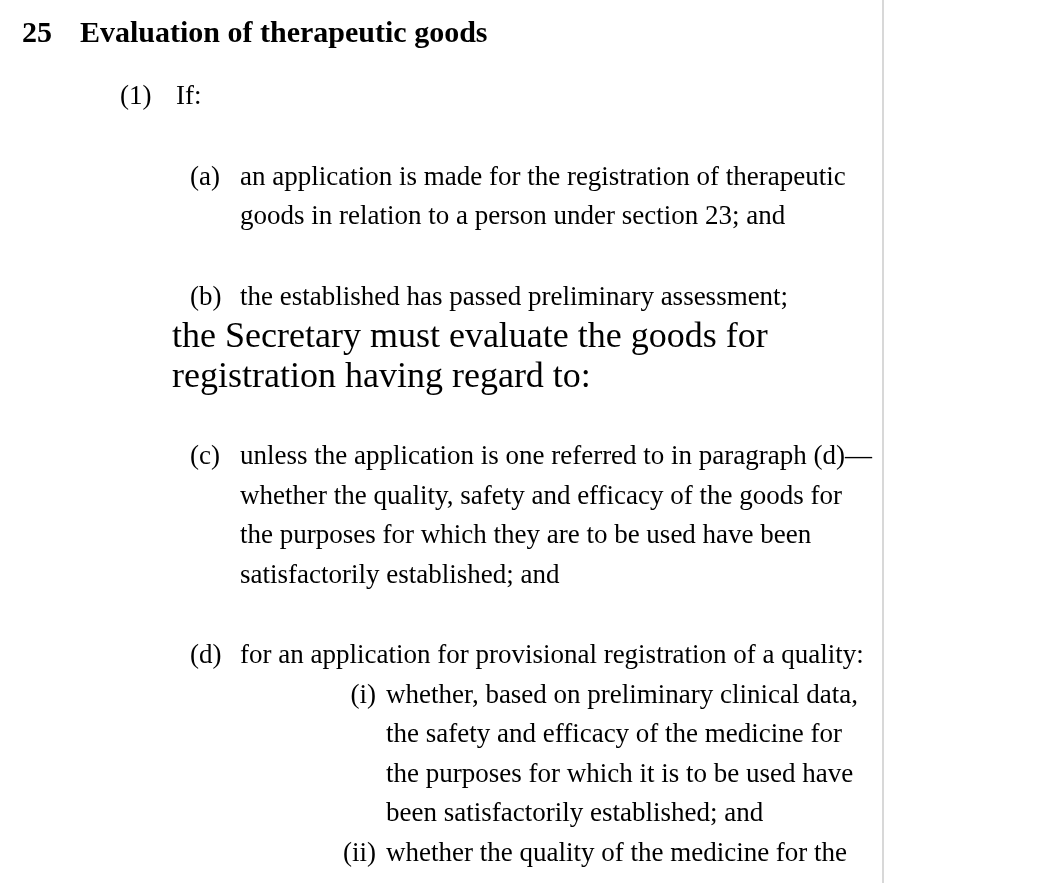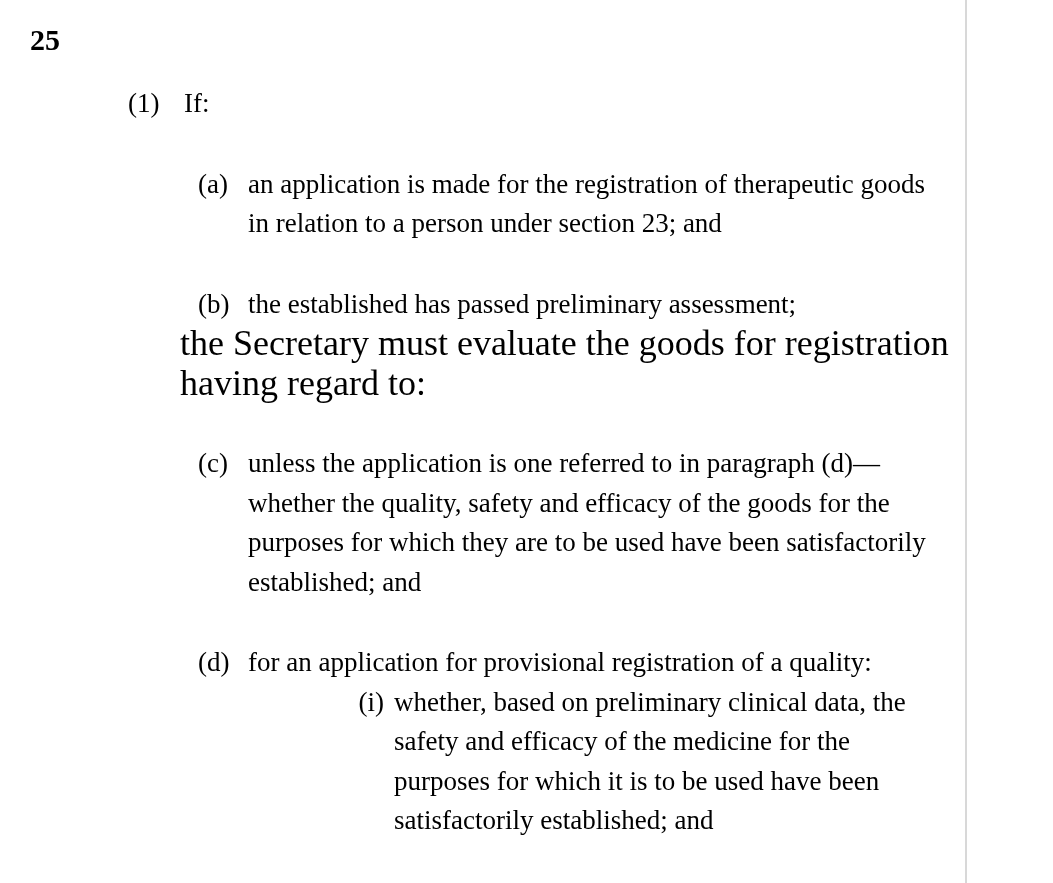--- a/index.html
+++ b/index.html
@@ -9,24 +9,24 @@
   }
   body {
     width: 1053px;
     height: 883px;
     overflow: hidden;
     font-family: "Liberation Serif", serif;
     color: #000000;
   }
   .page {
     position: relative;
-    width: 967px;
+    width: 884px;
     height: 883px;
     box-sizing: border-box;
-    padding: 16px;
+    padding: 8px;
   }
   
   .page-edge {
     position: absolute;
     top: 0;
     right: 0;
     width: 2px;
     height: 883px;
     background: #d8d8d8;
   }
@@ -113,20 +113,21 @@
   }
 </style>
 </head>
 <body>
 
 <div class="page">
   <div class="page-edge"></div>
 
   <div class="section-heading">
     <span class="num">25</span>
+    <span class="title">Evaluation of therapeutic goods</span>
   </div>
 
   <div class="level1">
 
     <div class="row lvl1-row">
       <span class="marker">(1)</span>
       <span class="body">If:</span>
     </div>
 
     <div class="lvl2">
@@ -150,17 +151,21 @@
       <div class="row lvl2-row">
         <span class="marker">(d)</span>
         <span class="body">for an application for provisional registration of a quality:</span>
       </div>
 
       <div class="lvl3 clip">
         <div class="row lvl3-row">
           <span class="marker">(i)</span>
           <span class="body">whether, based on preliminary clinical data, the safety and efficacy of the medicine for the purposes for which it is to be used have been satisfactorily established; and</span>
         </div>
+        <div class="row lvl3-row">
+          <span class="marker">(ii)</span>
+          <span class="body">whether the quality of the medicine for the</span>
+        </div>
       </div>
     </div>
 
   </div>
 </div>
 
 </body></html>

